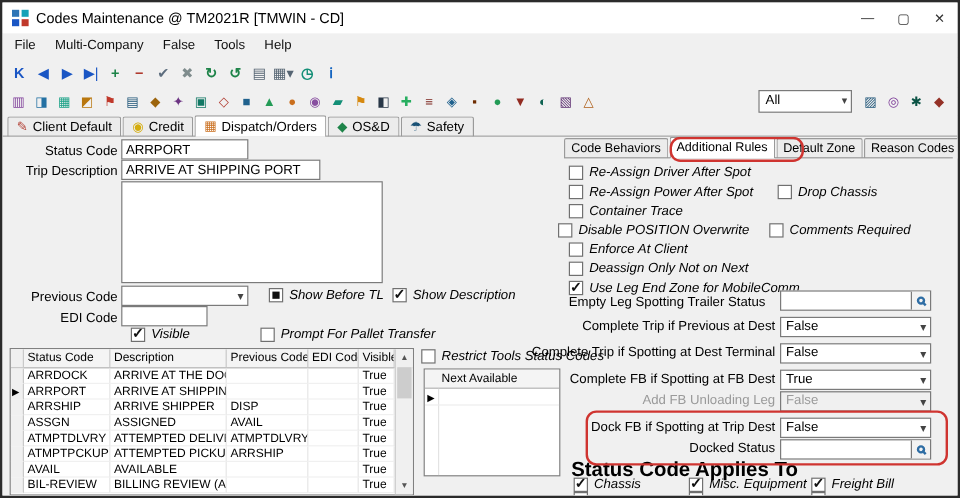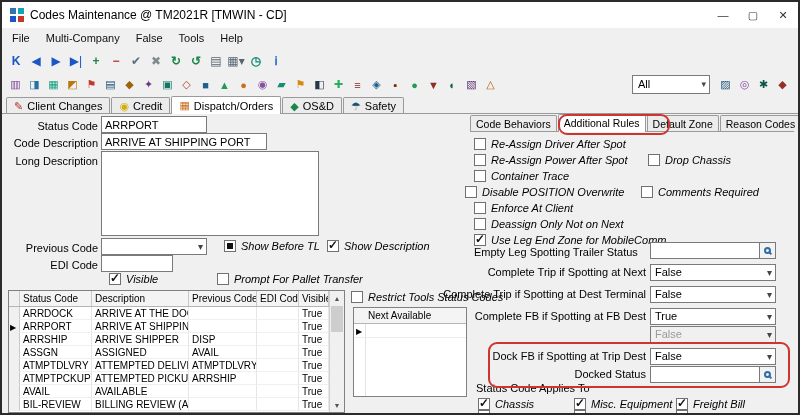--- a/index.html
+++ b/index.html
@@ -69,21 +69,21 @@
   .vdown { position:absolute; bottom:0; left:0; right:0; }
   .vthumb { position:absolute; left:1px; right:1px; top:15px; height:26px; background:#cdcdcd; }
 
   
   .rtabs { position:absolute; left:468px; top:0; width:324px; height:18px; display:flex; align-items:flex-end; }
   .rtabs::after { content:""; position:absolute; left:0; right:0; bottom:0; border-bottom:1px solid #9a9a9a; }
   .rtab { height:17px; padding:0 5px; border:1px solid #9a9a9a; border-bottom:none; background:#ececec; font-size:10.5px; line-height:16px; border-radius:2px 2px 0 0; margin-right:1px; white-space:nowrap; }
   .rtab.active { background:#fff; height:18px; position:relative; z-index:3; }
 
   .ring { position:absolute; border:2px solid #cf3430; border-radius:9px; pointer-events:none; z-index:40; }
-  .gtitle { position:absolute; font-size:11px; color:#000; white-space:nowrap; }
+  .gtitle { position:absolute; font-size:17px; color:#000; white-space:nowrap;font-weight:bold; }
   .nextline { position:absolute; border-top:1px solid #ededed; left:0; right:0; }
   .nextsel { position:absolute; border-left:1px solid #e3e3e3; }
 </style>
 </head>
 <body>
 
 <div class="window">
 
   <div class="titlebar">
     <svg width="14" height="14">
@@ -157,21 +157,21 @@
         <span class="ticon" style="color: rgb(26, 82, 118);">▨</span>
         <span class="ticon" style="color: rgb(125, 60, 152);">◎</span>
         <span class="ticon" style="color: rgb(11, 83, 69);">✱</span>
         <span class="ticon" style="color: rgb(148, 49, 38);">◆</span>
       </div>
   </div>
 
   <div class="tabstrip">
     <div class="tab">
         <span class="tabicon" style="color: rgb(176, 58, 46);">✎</span>
-        <span>Client Changes</span>
+        <span>Client Default</span>
       </div>
     <div class="tab">
         <span class="tabicon" style="color: rgb(212, 172, 13);">◉</span>
         <span>Credit</span>
       </div>
     <div class="tab active">
         <span class="tabicon" style="color: rgb(202, 111, 30);">▦</span>
         <span>Dispatch/Orders</span>
       </div>
     <div class="tab">
@@ -182,24 +182,23 @@
         <span class="tabicon" style="color: rgb(26, 82, 118);">☂</span>
         <span>Safety</span>
       </div>
   </div>
 
   <div class="content">
 
     <div class="flabel" style="left:0;top:4px;width:96px">Status Code</div>
     <input class="field" style="left: 99px; top: 2px; width: 106px;" value="ARRPORT">
 
-    <div class="flabel" style="left:0;top:21px;width:96px">Code Description</div>
+    <div class="flabel" style="left:0;top:21px;width:96px">Trip Description</div>
     <input class="field" style="left: 99px; top: 19px; width: 166px;" value="ARRIVE AT SHIPPING PORT">
 
-    <div class="flabel" style="left:0;top:39px;width:96px">Long Description</div>
     <textarea class="field" style="left: 99px; top: 37px; width: 218px; height: 85px;"></textarea>
 
     <div class="flabel" style="left:0;top:126px;width:96px">Previous Code</div>
     <div class="dd" style="left:99px;top:124px;width:106px"><span></span></div>
 
     <div class="cbrow" style="left:222px;top:125px">
       <span class="cb solid"></span>
       <span class="cblab">Show Before TL</span>
     </div>
     <div class="cbrow" style="left:325px;top:125px">
@@ -358,29 +357,30 @@
     </div>
 
     <div class="llabel" style="left:472px;top:130px">Empty Leg Spotting Trailer Status</div>
     <div class="fieldwrap" style="left:648px;top:128px;width:126px">
       <span style="padding-left:3px"></span>
       <span class="lookupbtn">
           <span class="mag"></span>
         </span>
     </div>
 
-    <div class="rlabel" style="top:150px">Complete Trip if Spotting at Next</div>
+    <div class="rlabel" style="top:150px">Complete Trip if Previous at Dest</div>
     <div class="dd" style="left:648px;top:150px;width:126px"><span>False</span></div>
 
     <div class="rlabel" style="top:172px">Complete Trip if Spotting at Dest Terminal</div>
     <div class="dd" style="left:648px;top:172px;width:126px"><span>False</span></div>
 
     <div class="rlabel" style="top:194px">Complete FB if Spotting at FB Dest</div>
     <div class="dd" style="left:648px;top:194px;width:126px"><span>True</span></div>
 
+    <div class="rlabel dis" style="top:212px">Add FB Unloading Leg</div>
     <div class="dd dis" style="left:648px;top:212px;width:126px"><span>False</span></div>
 
     <div class="rlabel" style="top:234px">Dock FB if Spotting at Trip Dest</div>
     <div class="dd" style="left:648px;top:234px;width:126px"><span>False</span></div>
 
     <div class="rlabel" style="top:252px">Docked Status</div>
     <div class="fieldwrap" style="left:648px;top:252px;width:126px">
       <span style="padding-left:3px"></span>
       <span class="lookupbtn">
           <span class="mag"></span>

